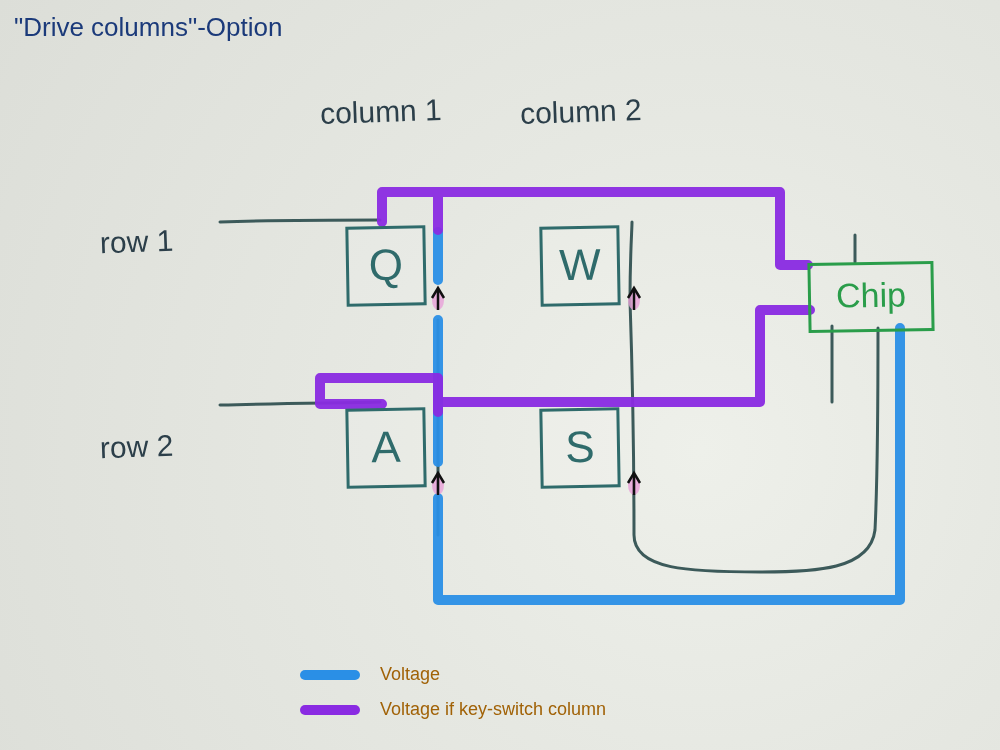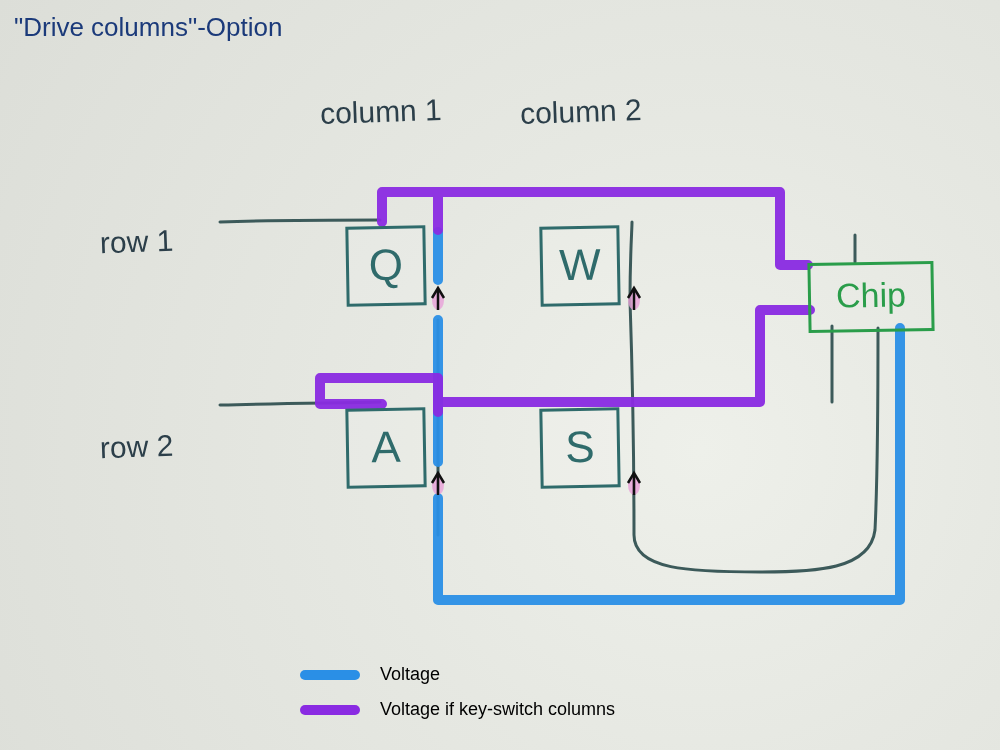--- a/index.html
+++ b/index.html
@@ -51,21 +51,21 @@
   }
   .legend-swatch {
     position: absolute;
     width: 60px; height: 10px;
     border-radius: 5px;
   }
   .legend-text {
     position: absolute;
     font-family: "Segoe UI", Arial, sans-serif;
     font-size: 18px;
-    color: #000000;
+    color: #a16207;
   }
   svg { position: absolute; left:0; top:0; }
 </style>
 </head>
 <body>
 
 <div class="paper"></div>
 
 <svg width="1000" height="750">
   <g stroke="#3c5a5a" stroke-width="3" fill="none" stroke-linecap="round">
@@ -153,13 +153,13 @@
 <div class="key-box" style="left:540px; top:226px;">W</div>
 <div class="key-box" style="left:346px; top:408px;">A</div>
 <div class="key-box" style="left:540px; top:408px;">S</div>
 
 <div class="chip-box" style="left:808px; top:262px;">Chip</div>
 
 <div class="legend-swatch" style="left:300px; top:670px; background:#2a8fe6;"></div>
 <div class="legend-text" style="left:380px; top:664px;">Voltage</div>
 
 <div class="legend-swatch" style="left:300px; top:705px; background:#8a2be2;"></div>
-<div class="legend-text" style="left:380px; top:699px;">Voltage if key-switch columns</div>
+<div class="legend-text" style="left:380px; top:699px;">Voltage if key-switch column</div>
 
 </body></html>

